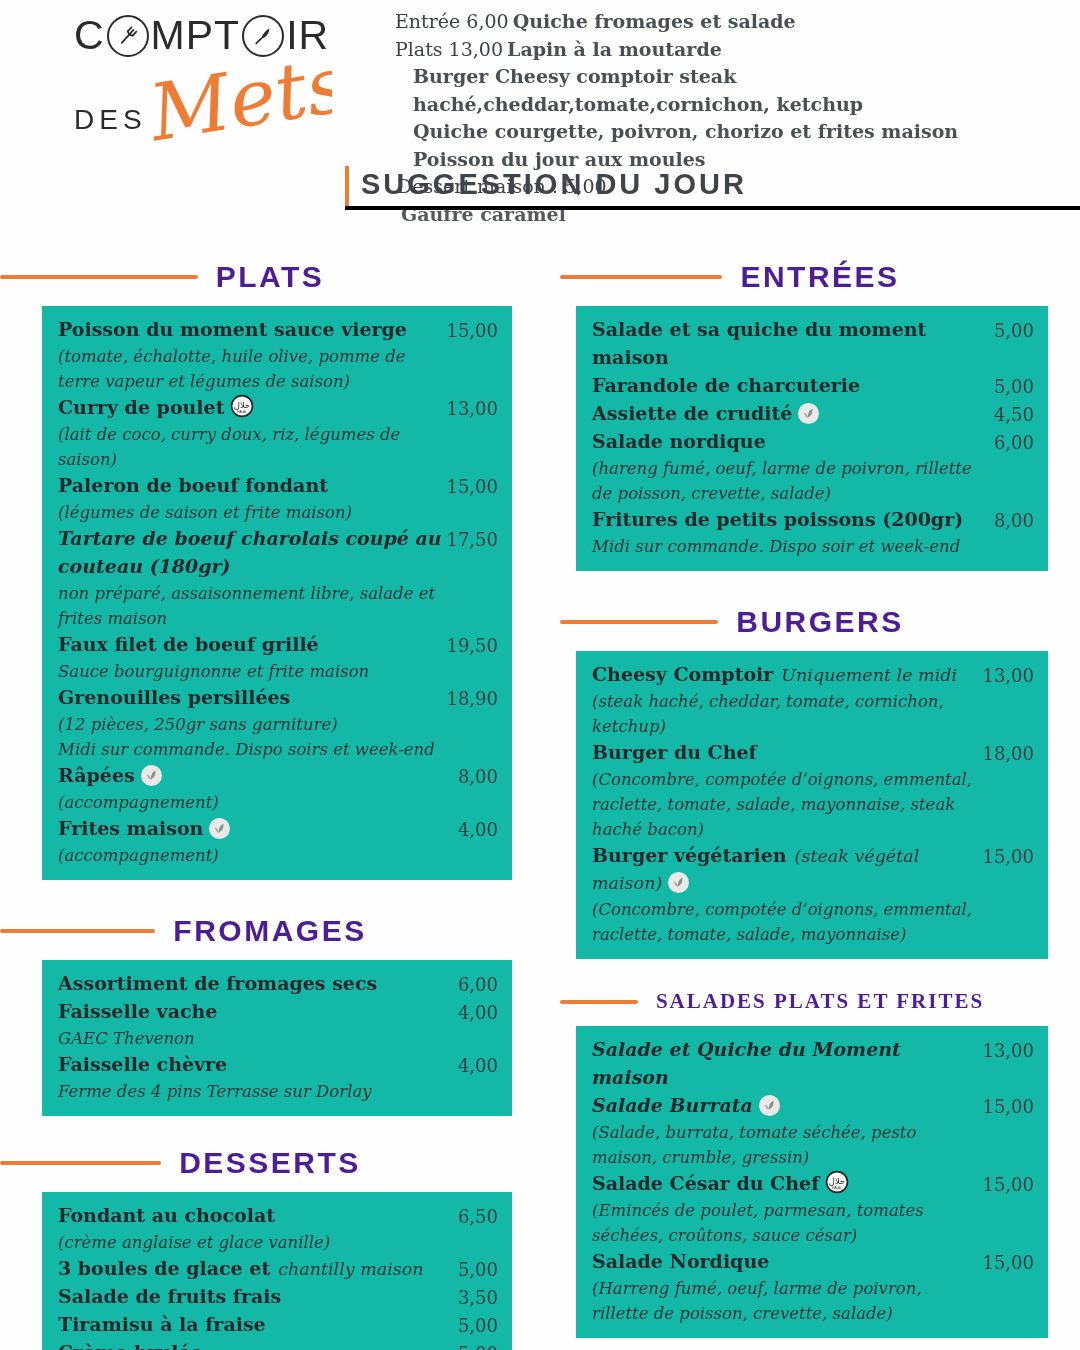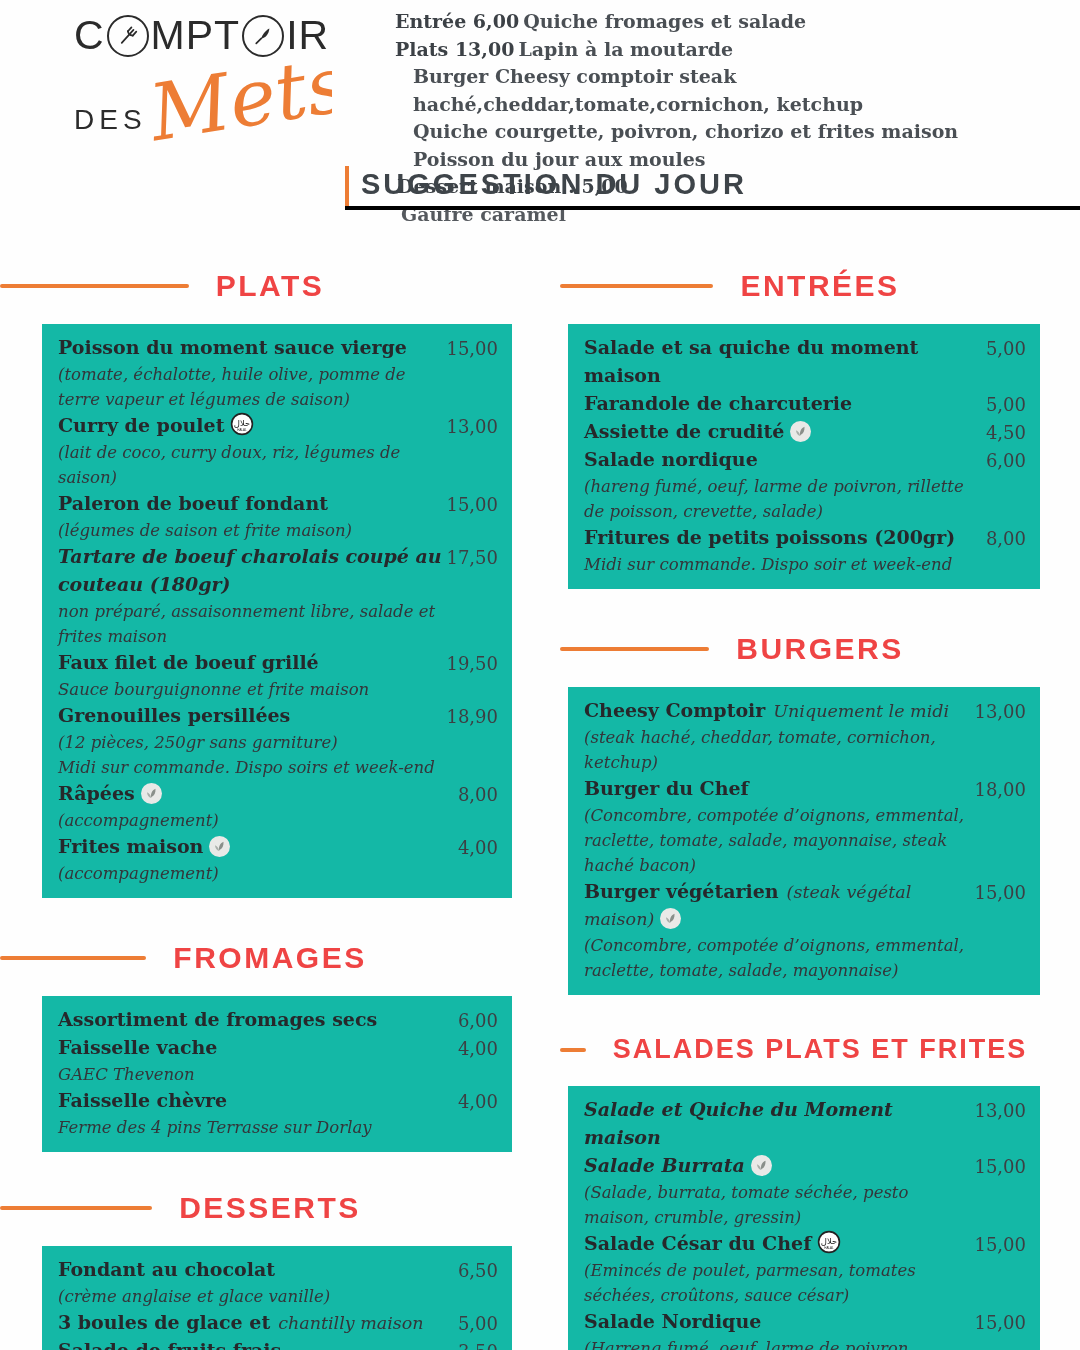--- a/index.html
+++ b/index.html
@@ -13,21 +13,21 @@
   .logo-o{width:38px;height:38px;border:2.5px solid #2b2b2b;border-radius:50%;
           display:flex;align-items:center;justify-content:center;margin:0 2px;flex:none;}
   .logo-o svg{width:28px;height:28px;}
   .logo-des{position:absolute;top:92px;left:0;font-family:"Liberation Sans",sans-serif;
             font-size:28px;letter-spacing:5px;color:#2b2b2b;}
   .logo-mets{position:absolute;top:30px;left:58px;width:200px;height:120px;}
 
   
   .daily{position:absolute;left:395px;top:8px;width:660px;font-size:19px;color:#3c4146;}
   .daily-row{display:flex;line-height:27.5px;}
-  .daily-label{font-weight:bold;min-width:108px;}
+  .daily-label{font-weight:normal;min-width:108px;}
   .daily-value{margin-left:4px;font-weight:bold;color:#4a4f54;}
   .daily-extra{margin-left:18px;font-weight:bold;color:#4a4f54;line-height:27.5px;}
   .daily-dessert{display:flex;line-height:27.5px;margin-left:2px;flex-direction:column;}
   .daily-dessert .daily-value{font-weight:bold;color:#55595e;}
 
   
   .banner{position:absolute;left:345px;top:166px;right:0;display:flex;
           border-bottom:4px solid #000000;}
   .banner-bar{width:4px;background:#ed7d35;margin-right:12px;}
   .banner-text{font-family:"Liberation Sans",sans-serif;font-size:29px;font-weight:600;
@@ -35,30 +35,30 @@
 
   
   .col{position:absolute;top:252px;}
   #col-left{left:0;width:540px;}
   #col-right{left:560px;width:520px;}
 
   .sec-head{display:flex;align-items:center;gap:18px;margin-top:34px;}
   .menu-section:first-child .sec-head{margin-top:8px;}
   .sec-line{flex:1;height:4px;background:#ed7d35;border-radius:2px;}
   .sec-spacer{flex:1;height:1px;}
-  .sec-title{margin:9px;font-family:"Liberation Sans",sans-serif;font-size:30px;font-weight:600;
-             letter-spacing:2.5px;color:#ef4444;white-space:nowrap;}
-  .sec-salades .sec-title{font-size:27px;letter-spacing:2px;}
+  .sec-title{margin:0;font-family:"Liberation Sans",sans-serif;font-size:30px;font-weight:600;
+             letter-spacing:2.5px;color:#4c1d95;white-space:nowrap;}
+  .sec-salades .sec-title{font-size:21px;letter-spacing:2px;font-family:Liberation Serif, serif;}
   .sec-salades .sec-head{margin-top:30px;}
   .sec-desserts .sec-head{margin-top:30px;}
 
   .panel{box-sizing:border-box;background:#14b8a6;margin-top:12px;
          padding:10px 14px 12px 16px;}
   #col-left .panel{margin-left:42px;width:470px;}
-  #col-right .panel{margin-left:8px;width:472px;}
+  #col-right .panel{margin-left:16px;width:472px;}
 
   .item{display:flex;justify-content:space-between;}
   .item-main{flex:1;min-width:0;}
   .name-line{line-height:26px;}
   .item-name{font-weight:bold;font-size:19px;color:#26282b;}
   .item-name.bi{font-style:italic;}
   .name-note{font-style:italic;font-size:17.5px;color:#33363a;margin-left:8px;}
   .item-desc{font-style:italic;font-size:16.5px;color:#33363a;line-height:25px;}
   .price{width:56px;text-align:right;font-size:18px;color:#3c3f43;padding-top:4px;flex:none;}
   .badge{display:inline-block;vertical-align:-4px;margin-left:6px;}

